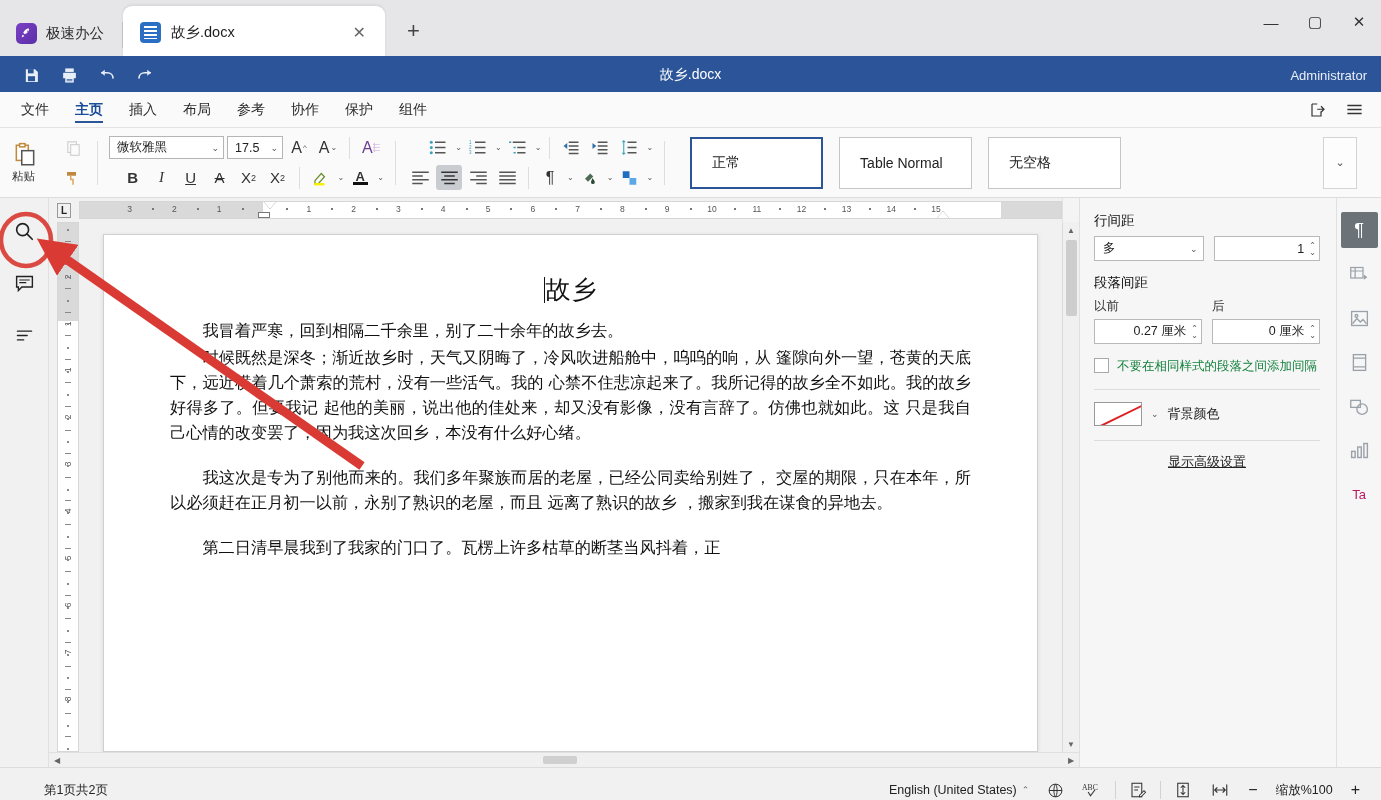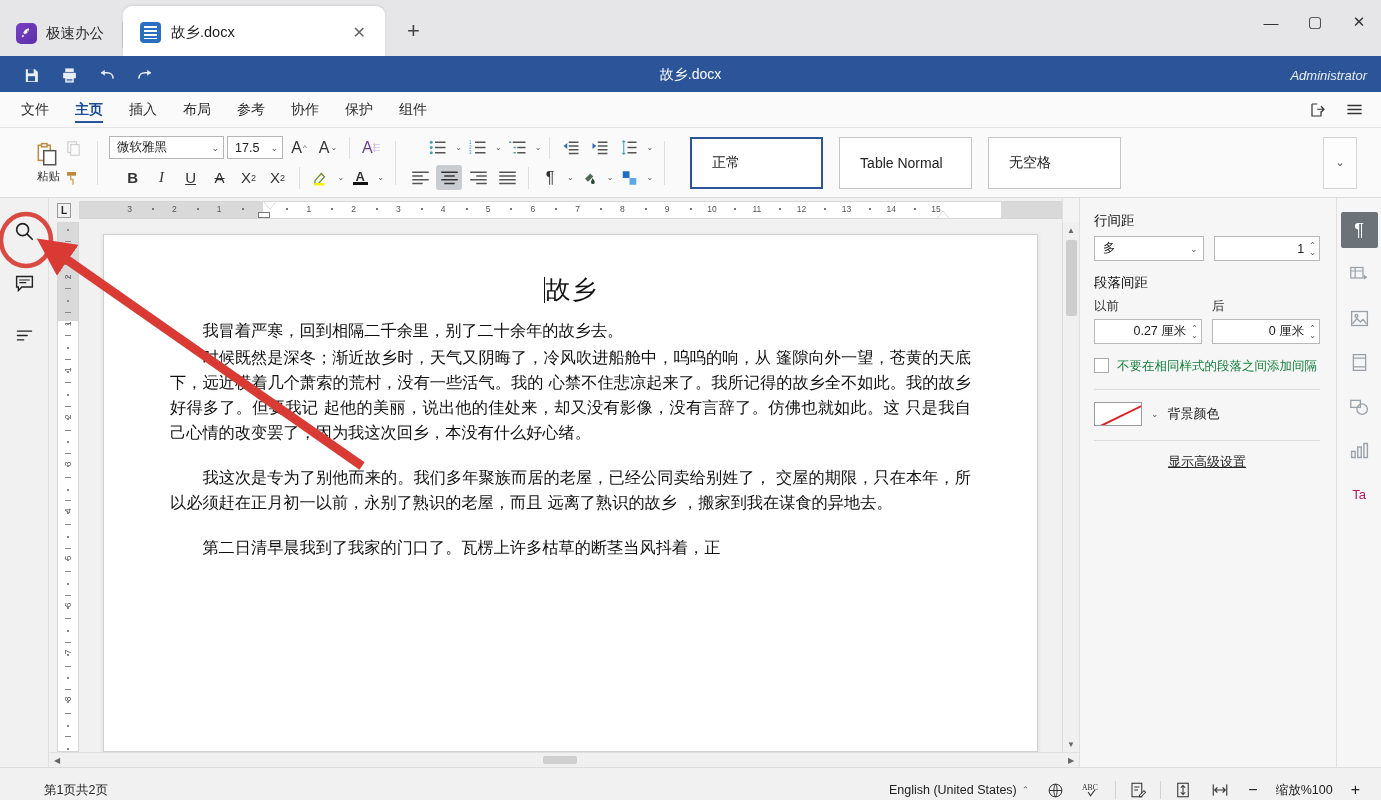--- a/index.html
+++ b/index.html
@@ -48,21 +48,21 @@
   .titlebar{
     height:34px; background:#2c5499; display:flex; align-items:center; padding:0 14px;
     color:#fff; position:relative;
   }
   .qa{ display:flex; align-items:center; gap:4px; }
   .qa div{ width:34px; height:28px; display:flex; align-items:center; justify-content:center; cursor:pointer; }
   .doctitle{
     position:absolute; left:0; right:0; text-align:center; font-size:14px; color:#fff;
     pointer-events:none;
   }
-  .userlbl{ margin-left:auto; font-size:13px; color:#e9eef7; z-index:2;font-style:italic; }
+  .userlbl{ margin-left:auto; font-size:13px; color:#e9eef7; z-index:2; }
 
   
   .menurow{
     height:36px; background:#fafafa; border-bottom:1px solid #e3e3e3;
     display:flex; align-items:stretch; padding-left:8px;
   }
   .menu-item{
     display:flex; align-items:center; padding:0 13px; font-size:14px; color:#2b2b2b;
     cursor:pointer; position:relative;
   }
@@ -74,21 +74,21 @@
   .menuright div{ width:34px; height:30px; display:flex; align-items:center; justify-content:center; cursor:pointer; color:#333; }
 
   
   .ribbon{
     height:70px; background:#fafafa; border-bottom:1px solid #dcdcdc;
     display:flex; align-items:center; padding:0 6px; gap:0;
   }
   .rgroup{ display:flex; align-items:center; height:100%; padding:0 6px; }
   .sep{ width:1px; height:44px; background:#dedede; margin:0 5px; }
   .paste{
-    display:flex; flex-direction:column; align-items:flex-end; justify-content:center;
+    display:flex; flex-direction:column; align-items:flex-start; justify-content:center;
     width:48px; cursor:pointer; gap:1px;
   }
   .paste .plbl{ font-size:11.5px; color:#333; }
   .twocol{ display:flex; flex-direction:column; justify-content:center; gap:5px; height:100%;align-items:flex-end; }
   .rrow{ display:flex; align-items:center; gap:3px; }
   .btn{
     width:26px; height:25px; display:flex; align-items:center; justify-content:center;
     font-size:14px; color:#333; cursor:pointer; border-radius:3px;
   }
   .btn.on{ background:#c9cdd2; }

